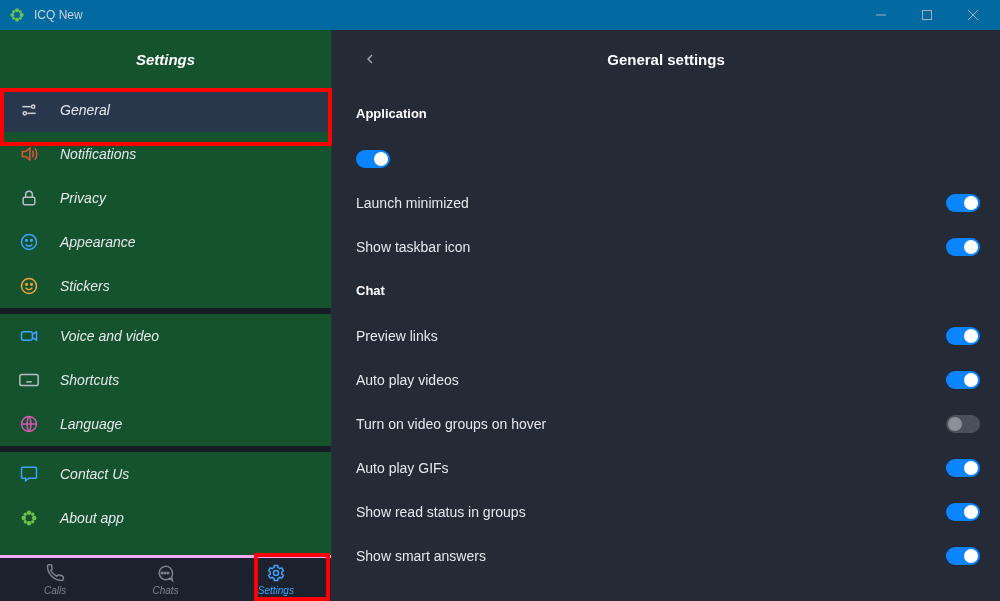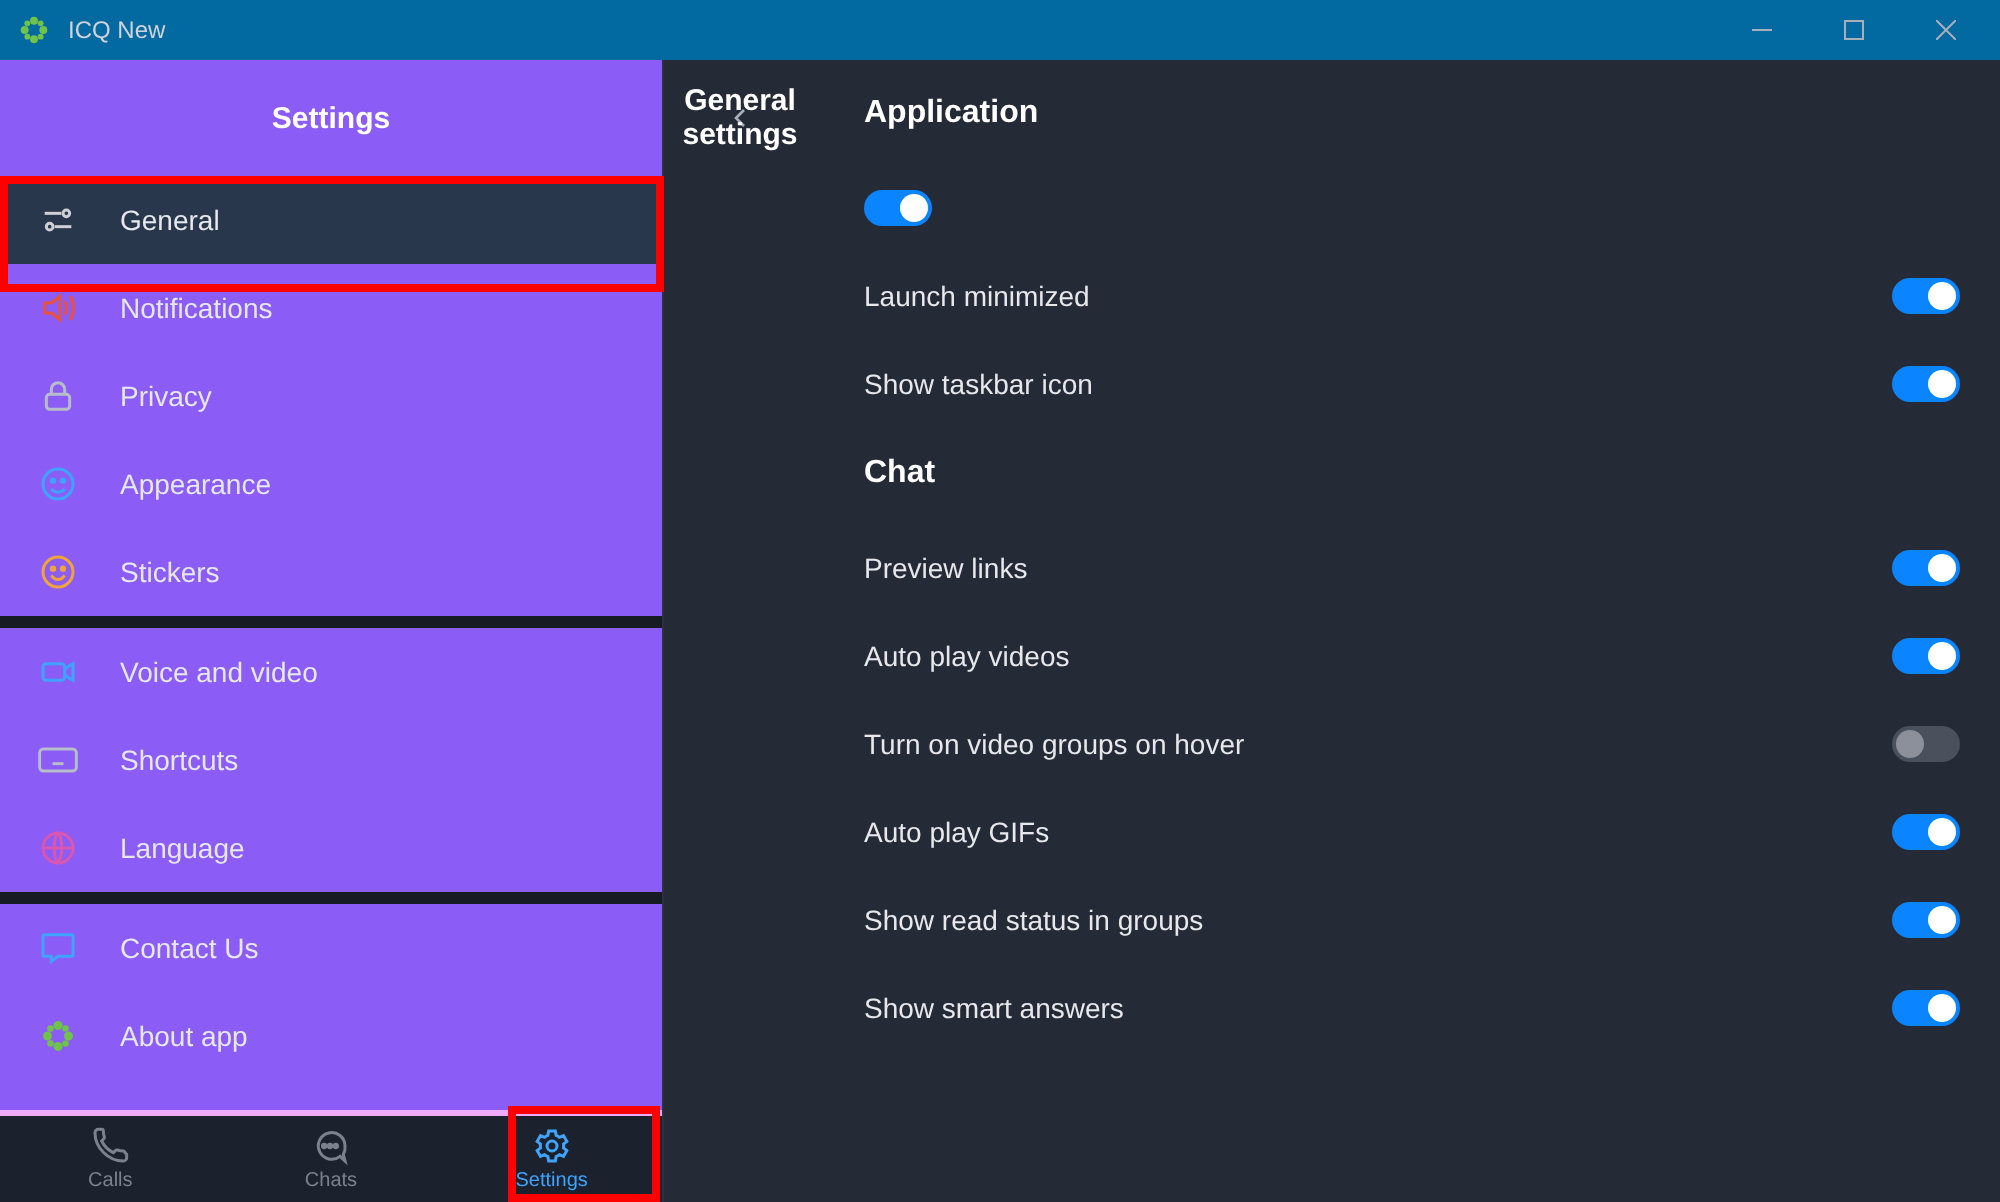--- a/index.html
+++ b/index.html
@@ -20,25 +20,26 @@
   .titlebar .win-btn { width: 46px; height: 30px; display:flex; align-items:center; justify-content:center; color:#a9afba; }
   .titlebar .win-btn svg { display:block; }
 
   .body {
     display: flex;
     height: 571px;
   }
 
   .sidebar {
     width: 332px;
-    background: #8b5cf6;
+    background: #14532d;
     border-right: 1px solid #2a3140;
     display: flex;
     flex-direction: column;
     position: relative;
+    font-style: italic;
   }
   .sidebar-title {
     height: 58px;
     display: flex;
     align-items: center;
     justify-content: center;
     font-weight: 700;
     font-size: 15px;
     color: #fff;
   }
@@ -107,20 +108,21 @@
     cursor: pointer;
   }
   .bn-item.active { color: #3fa3ff; }
   .bn-item .bn-icon { width:20px; height:20px; display:flex; align-items:center; justify-content:center; }
   .bn-item.active .bn-icon { color:#3fa3ff; }
 
   .content {
     flex: 1;
     background: #242a36;
     display: flex;
+    flex-direction: column;
     overflow: hidden;
   }
   .content-header {
     height: 58px;
     display: flex;
     align-items: center;
     padding: 0 24px;
     position: relative;
   }
   .back-btn {
@@ -138,21 +140,21 @@
     pointer-events:none;
   }
 
   .content-body {
     flex: 1;
     overflow-y: auto;
     padding: 18px 20px 20px 24px;
   }
   .section-heading {
     font-weight: 700;
-    font-size: 16px;
+    font-size: 13px;
     color:#fff;
     margin: 14px 0 16px 0;
   }
   .section-heading.first { margin-top: 0; }
   .setting-row {
     display: flex;
     align-items: center;
     justify-content: space-between;
     height: 44px;
     font-size: 14px;

